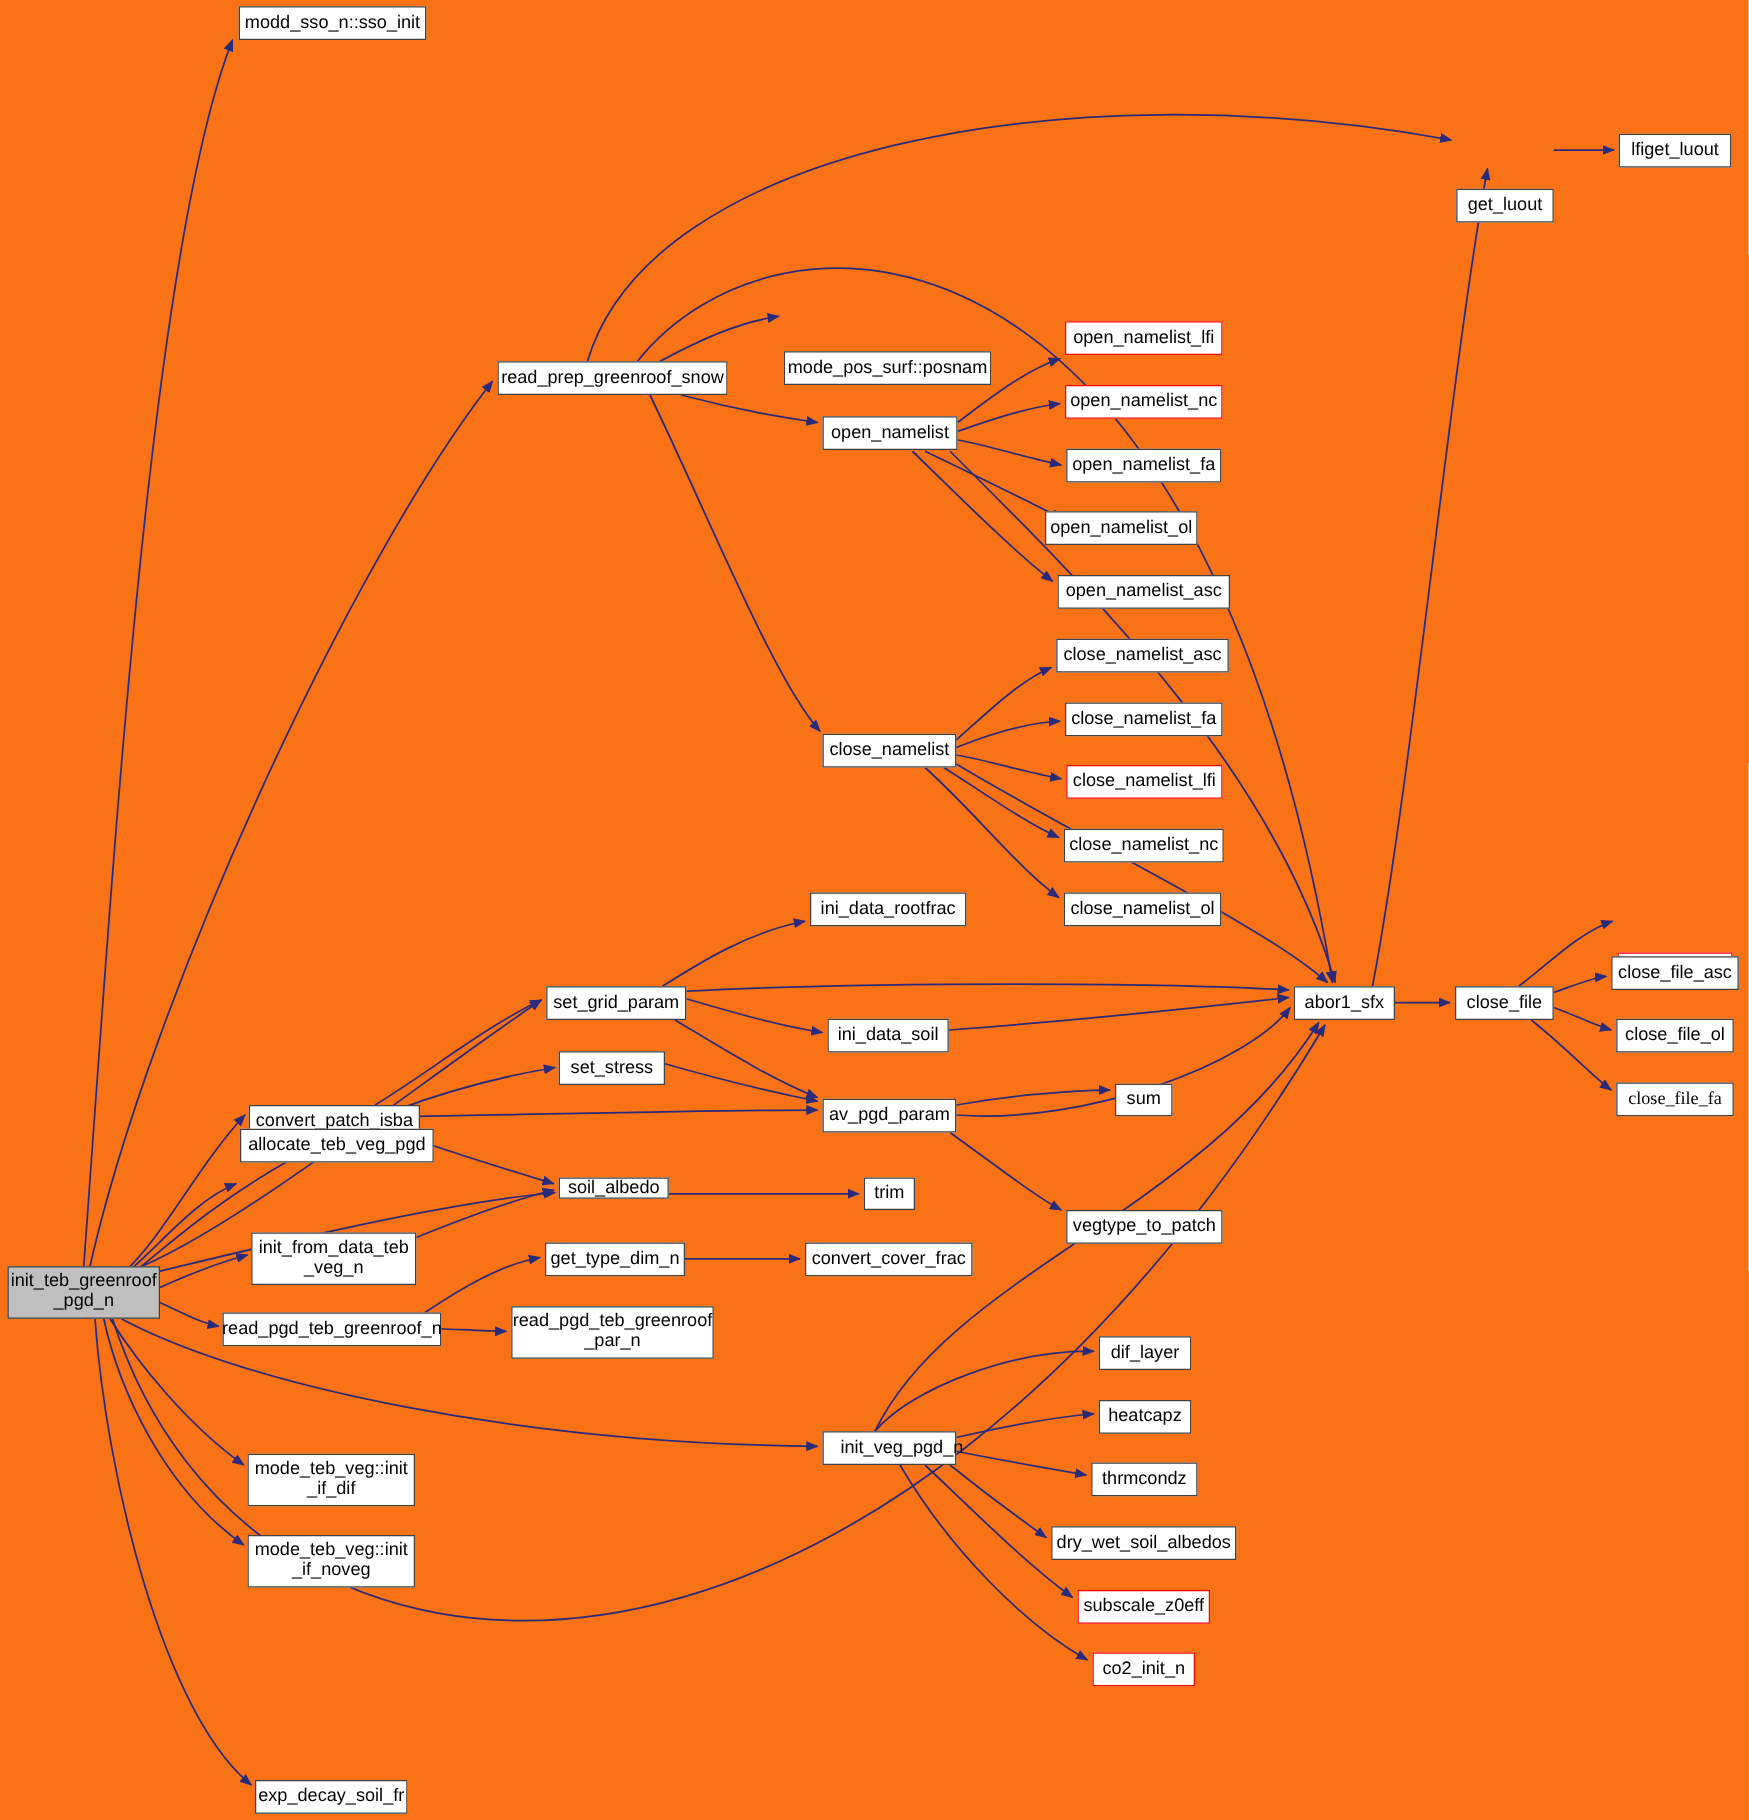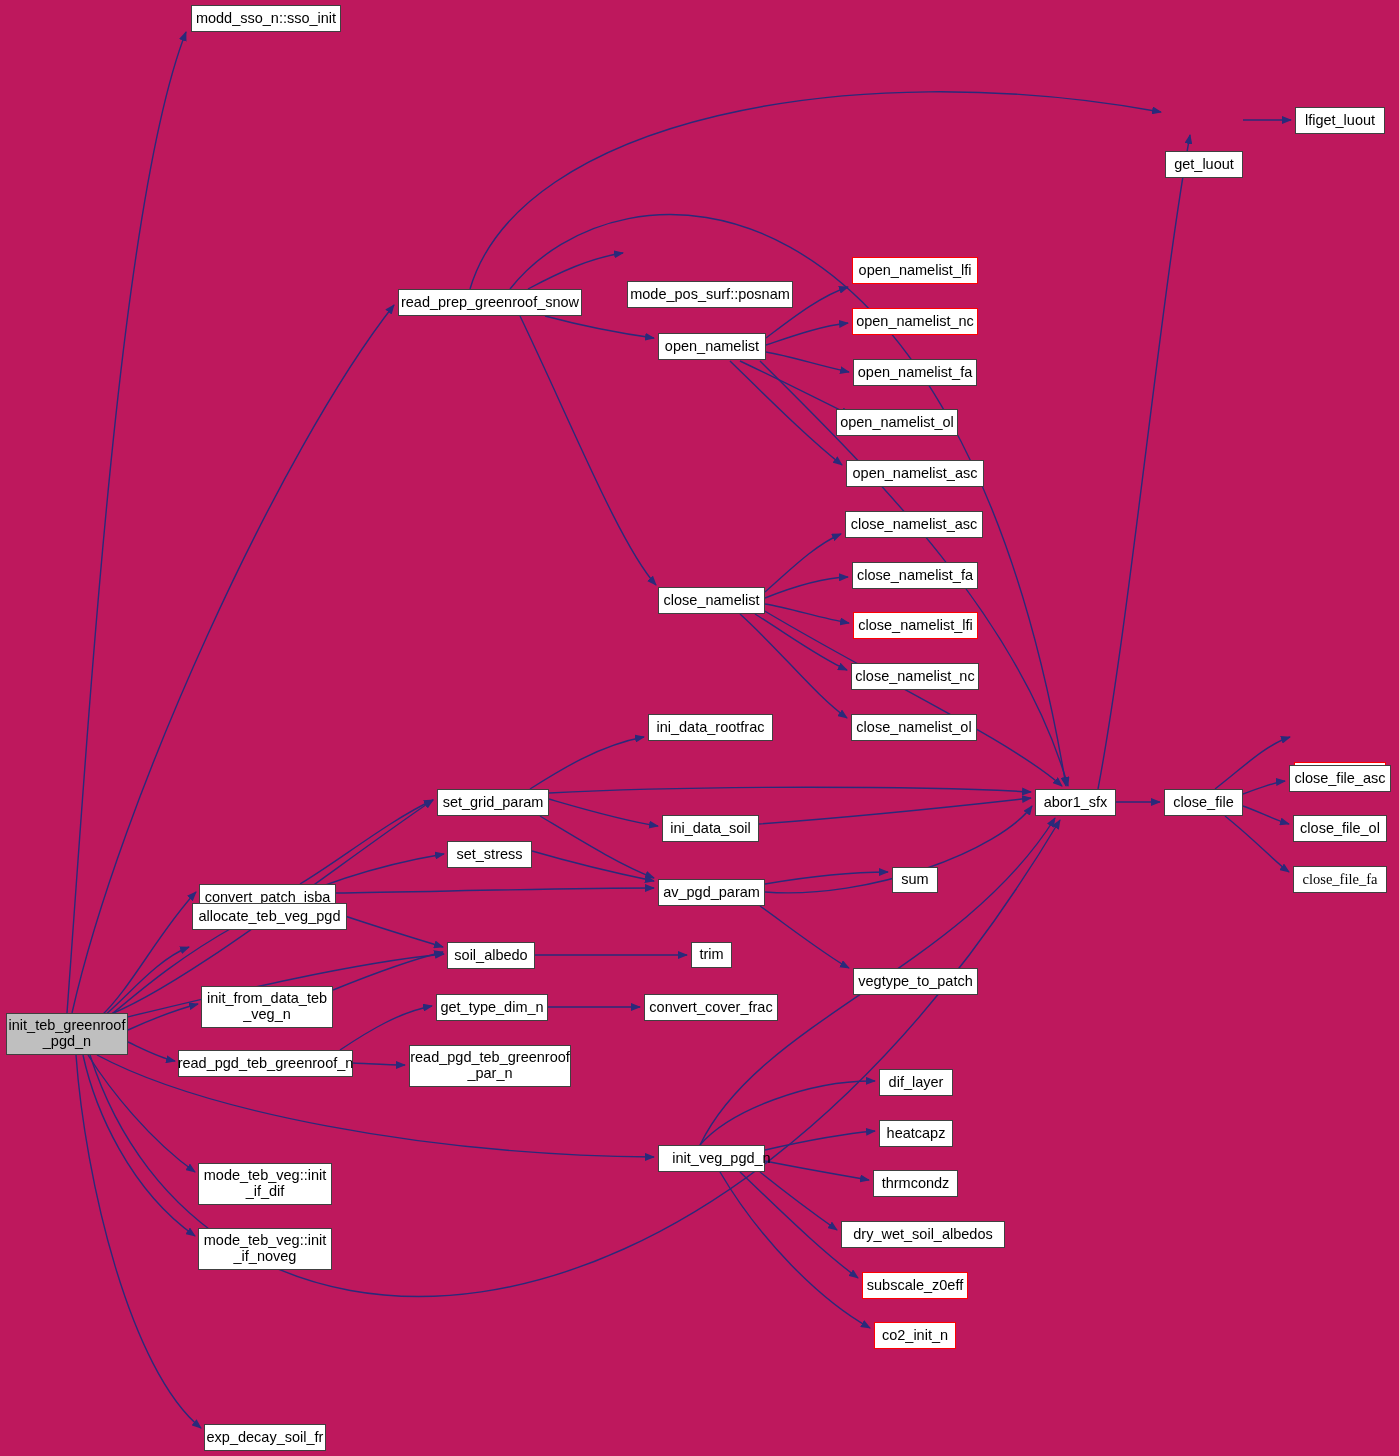--- a/index.html
+++ b/index.html
@@ -1,16 +1,16 @@
 <!DOCTYPE html>
 <html><head>
 <meta charset="utf-8">
 <style>
   html,body{margin:0;padding:0;background:#ffffff;}
-  #canvas{position:relative;width:1399px;height:1456px;background:#be185d;
+  #canvas{position:relative;width:1399px;height:1456px;background:#f97316;
           font-family:"Liberation Sans","DejaVu Sans",sans-serif;overflow:hidden;}
   svg#edges{position:absolute;left:0;top:0;width:1399px;height:1456px;pointer-events:none;}
   .node{position:absolute;box-sizing:border-box;display:flex;align-items:center;
         justify-content:center;text-align:center;background:#ffffff;
         border:1px solid #404040;font-size:14.5px;color:#000;line-height:1.08;
         letter-spacing:0px;white-space:pre-line;}
   .node.red{border:1px solid #ff0000;}
   .node.cur{background:#bfbfbf;border:1px solid #404040;}
 </style>
 </head>
@@ -129,37 +129,37 @@
     <div class="node" style="left: 1035px; top: 789px; width: 81px; height: 27px;">abor1_sfx</div>
     <div class="node" style="left: 1164px; top: 789px; width: 79px; height: 27px;">close_file</div>
     <div class="node" style="left: 662px; top: 815px; width: 97px; height: 27px;">ini_data_soil</div>
     <div class="node" style="left: 1293px; top: 815px; width: 94px; height: 27px;">close_file_ol</div>
     <div class="node" style="left: 447px; top: 841px; width: 85px; height: 27px;">set_stress</div>
     <div class="node" style="left: 892px; top: 867px; width: 46px; height: 26px;">sum</div>
     <div class="node" style="left: 1293px; top: 866px; width: 94px; height: 27px; font-family: Liberation Serif, serif;">close_file_fa</div>
     <div class="node" style="left: 658px; top: 879px; width: 107px; height: 27px;">av_pgd_param</div>
     <div class="node" style="left: 199px; top: 884px; width: 137px; height: 27px;">convert_patch_isba</div>
     <div class="node" style="left: 192px; top: 903px; width: 155px; height: 27px;">allocate_teb_veg_pgd</div>
-    <div class="node" style="left: 447px; top: 942px; width: 88px; height: 27px;">soil_albedo</div>
+    <div class="node" style="left: 447px; top: 942px; width: 88px; height: 17px;">soil_albedo</div>
     <div class="node" style="left: 691px; top: 942px; width: 41px; height: 26px;">trim</div>
     <div class="node" style="left: 853px; top: 968px; width: 125px; height: 27px;">vegtype_to_patch</div>
     <div class="node" style="left: 201px; top: 986px; width: 132px; height: 42px;">init_from_data_teb
 _veg_n</div>
     <div class="node" style="left: 436px; top: 994px; width: 112px; height: 27px;">get_type_dim_n</div>
     <div class="node" style="left: 644px; top: 994px; width: 134px; height: 27px;">convert_cover_frac</div>
     <div class="node cur" style="left: 6px; top: 1013px; width: 122px; height: 42px;">init_teb_greenroof
 _pgd_n</div>
     <div class="node" style="left: 178px; top: 1050px; width: 175px; height: 27px;">read_pgd_teb_greenroof_n</div>
     <div class="node" style="left: 409px; top: 1045px; width: 162px; height: 42px;">read_pgd_teb_greenroof
 _par_n</div>
     <div class="node" style="left: 879px; top: 1069px; width: 74px; height: 27px;">dif_layer</div>
     <div class="node" style="left: 879px; top: 1120px; width: 74px; height: 27px;">heatcapz</div>
     <div class="node" style="left: 658px; top: 1145px; width: 107px; height: 27px; padding-left: 20px;">init_veg_pgd_n</div>
     <div class="node" style="left: 198px; top: 1163px; width: 134px; height: 42px;">mode_teb_veg::init
 _if_dif</div>
     <div class="node" style="left: 873px; top: 1170px; width: 85px; height: 27px;">thrmcondz</div>
-    <div class="node" style="left: 841px; top: 1221px; width: 164px; height: 27px;">dry_wet_soil_albedos</div>
+    <div class="node" style="left: 841px; top: 1221px; width: 148px; height: 27px;">dry_wet_soil_albedos</div>
     <div class="node" style="left: 198px; top: 1228px; width: 134px; height: 42px;">mode_teb_veg::init
 _if_noveg</div>
     <div class="node red" style="left: 862px; top: 1272px; width: 106px; height: 27px;">subscale_z0eff</div>
     <div class="node red" style="left: 874px; top: 1322px; width: 82px; height: 27px;">co2_init_n</div>
     <div class="node" style="left: 204px; top: 1424px; width: 122px; height: 27px;">exp_decay_soil_fr</div>
   </div>
 
 </body></html>

